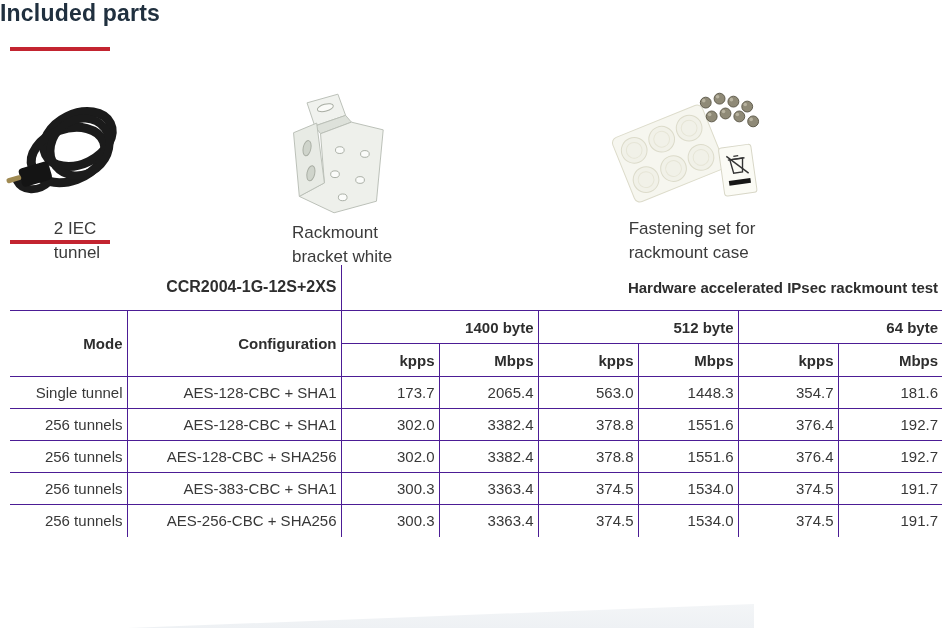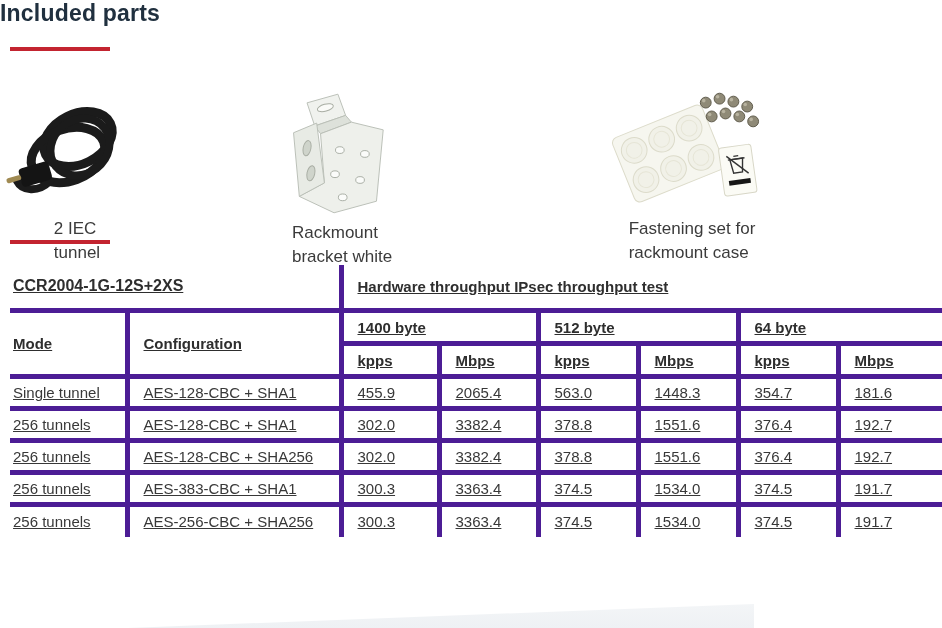--- a/index.html
+++ b/index.html
@@ -52,29 +52,28 @@
   table.ipsec {
     border-collapse: collapse;
     border: hidden; 
     table-layout: fixed;
     width: 932px;
     margin: 21px 0 0 10px;
     font-size: 15px;
     color: #383838;
   }
   table.ipsec td, table.ipsec th {
-    border: 5px solid #4c1d95;
+    border: 1px solid #4c1d95;
     padding: 0 4px 0 14px;
-    text-align: left;
+    text-align: right;
     vertical-align: middle;
     font-weight: 400;
     white-space: nowrap;
     overflow: hidden;
     background: transparent;
-    text-decoration: underline;
   }
   table.ipsec .first-col { padding-left: 3px; }
   table.ipsec tr.r-top  td { height: 46px; }
   table.ipsec tr.r-byte th { height: 33px; }
   table.ipsec tr.r-unit th { height: 33px; }
   table.ipsec tr.r-data td { height: 32px; }
   table.ipsec th, table.ipsec .bold { font-weight: 700; color: #2e2e2e; }
   table.ipsec .product-cell { font-size: 16px; }
 </style>
 </head>
@@ -209,41 +208,41 @@
         <col style="width:98px">
           <col style="width:99px">
         <col style="width:100px">
           <col style="width:100px">
         <col style="width:100px">
           <col style="width:104px">
       </colgroup>
       <tbody>
           <tr class="r-top">
         <td colspan="2" class="bold product-cell first-col">CCR2004-1G-12S+2XS</td>
-        <td colspan="6" class="bold">Hardware throughput IPsec throughput test</td>
+        <td colspan="6" class="bold">Hardware accelerated IPsec rackmount test</td>
       </tr>
       <tr class="r-byte">
         <th rowspan="2" class="first-col">Mode</th>
         <th rowspan="2">Configuration</th>
         <th colspan="2">1400 byte</th>
         <th colspan="2">512 byte</th>
         <th colspan="2">64 byte</th>
       </tr>
       <tr class="r-unit">
         <th>kpps</th>
         <th>Mbps</th>
         <th>kpps</th>
         <th>Mbps</th>
         <th>kpps</th>
         <th>Mbps</th>
       </tr>
       <tr class="r-data">
         <td class="first-col">Single tunnel</td>
         <td>AES-128-CBC + SHA1</td>
-        <td>455.9</td>
+        <td>173.7</td>
         <td>2065.4</td>
         <td>563.0</td>
         <td>1448.3</td>
         <td>354.7</td>
         <td>181.6</td>
       </tr>
       <tr class="r-data">
         <td class="first-col">256 tunnels</td>
         <td>AES-128-CBC + SHA1</td>
         <td>302.0</td>

